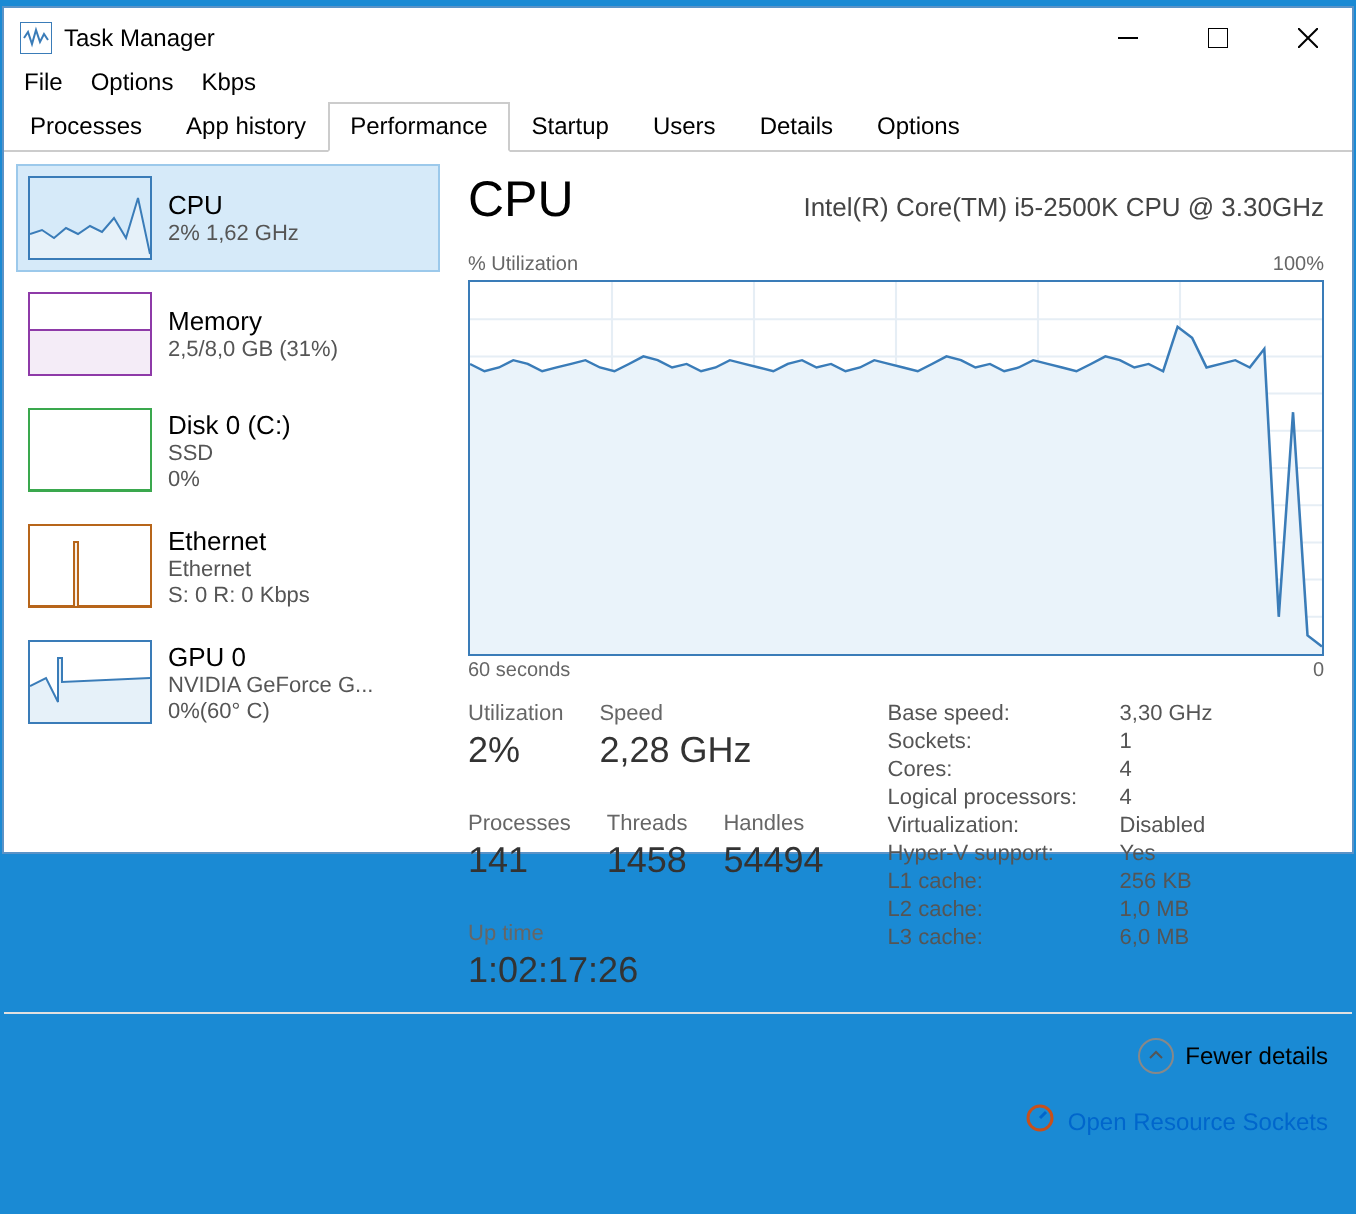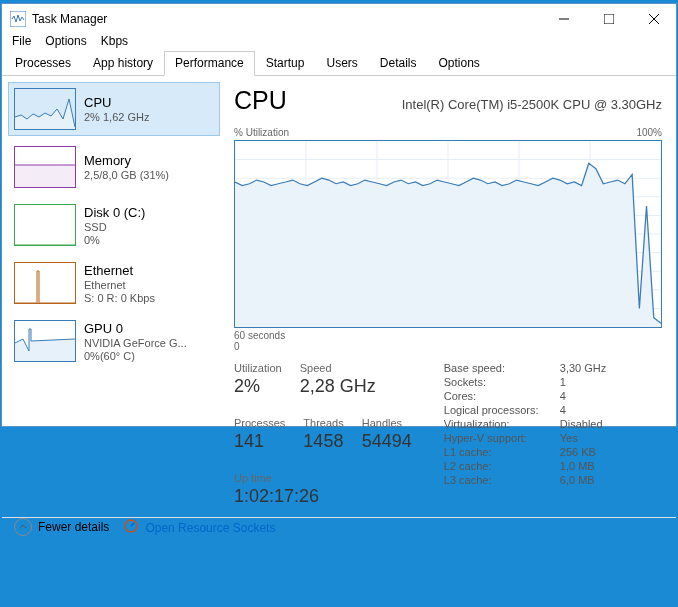--- a/index.html
+++ b/index.html
@@ -23,32 +23,32 @@
 .mini-chart { width: 62px; height: 42px; border: 1px solid; flex-shrink: 0; }
 .side-label { display: flex; flex-direction: column; justify-content: center; gap: 1px; }
 .side-label .title { font-size: 13px; }
 .side-label .sub { font-size: 11px; color: #555; }
 .main { flex: 1; padding: 4px 8px 4px 14px; }
 .main-header { display: flex; align-items: baseline; gap: 20px; margin-bottom: 8px; }
 .main-title { font-size: 25px; font-weight: 400; }
 .main-sub { font-size: 13px; color: #444; flex: 1; text-align: right; }
 .chart-top { display: flex; justify-content: space-between; font-size: 10px; color: #666; margin-bottom: 2px; margin-top: 12px; }
 .big-chart { width: 100%; height: 188px; border: 1px solid #3a7cb8; background: linear-gradient(#fff,#fff); position: relative; }
-.chart-bottom { display: flex; justify-content: space-between; font-size: 10px; color: #666; margin-top: 2px; margin-bottom: 10px; flex-direction: column; }
+.chart-bottom { display: flex; justify-content: space-between; font-size: 10px; color: #666; margin-top: 2px; margin-bottom: 10px; }
 .stats { display: flex; gap: 32px; }
 .stats-left { display: flex; flex-direction: column; gap: 20px; }
 .stat-row { display: flex; gap: 18px; }
 .stat-cell .lbl { font-size: 11px; color: #666; }
 .stat-cell .val { font-size: 18px; color: #333; margin-top: 2px; }
 .uptime .val { font-size: 18px; color: #333; margin-top: 2px; }
 .uptime .lbl { font-size: 11px; color: #666; }
 .stats-right { display: flex; flex-direction: column; gap: 2px; font-size: 11px; color: #555; }
 .stats-right .row { display: flex; }
 .stats-right .row .k { width: 116px; }
-.footer { height: 38px; border-top: 1px solid #e0e0e0; display: flex; align-items: flex-start; padding: 0 12px; gap: 14px; }
+.footer { height: 38px; border-top: 1px solid #e0e0e0; display: flex; align-items: flex-end; padding: 12px 12px; gap: 14px; flex-direction: column; }
 .footer-link { display: flex; align-items: center; gap: 6px; cursor: pointer; font-size: 12px; }
 .footer-link.blue { color: #0066cc; }
 .chev-circ { width: 18px; height: 18px; border: 1px solid #888; border-radius: 50%; display: flex; align-items: center; justify-content: center; }
 </style>
 </head>
 <body>
 
 <div class="window">
   <div class="titlebar">
     <span class="titlebar-icon">

